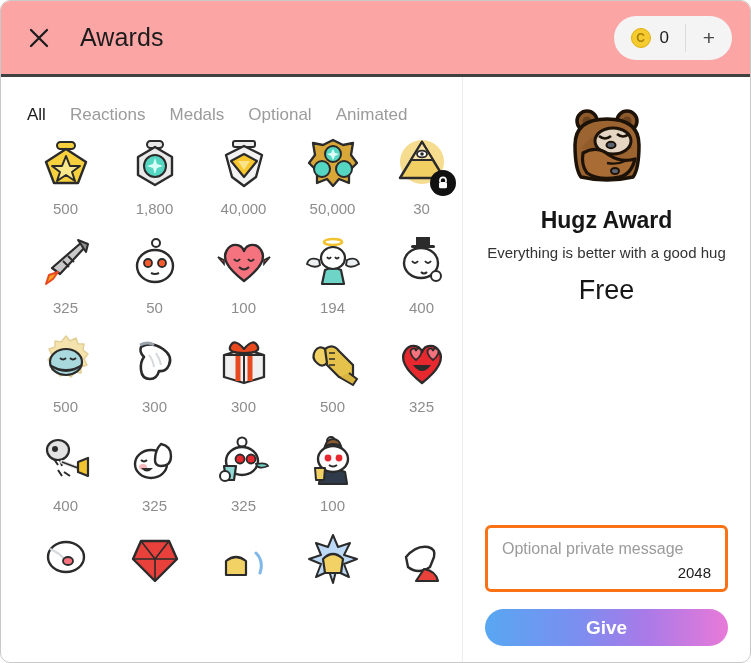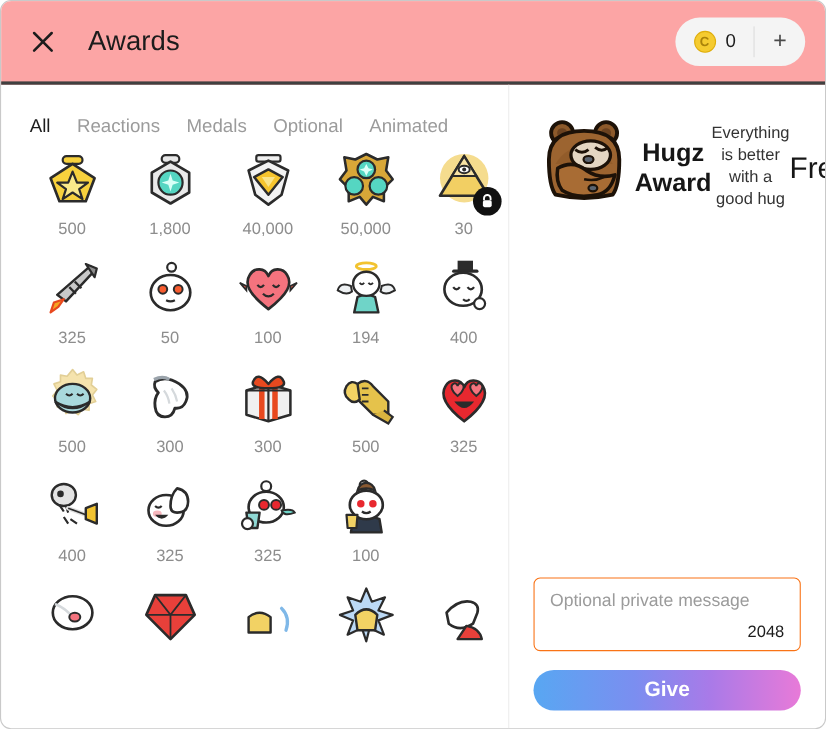--- a/index.html
+++ b/index.html
@@ -191,20 +191,21 @@
   .right-pane {
     flex: 1 1 auto;
     display: flex;
     flex-direction: column;
     padding: 22px 22px 16px;
     box-sizing: border-box;
     min-width: 0;
   }
   .detail-top {
     display: flex;
+    flex-direction: column;
     align-items: center;
     text-align: center;
   }
   .detail-art {
     width: 96px;
     height: 96px;
     display: flex;
     align-items: center;
     justify-content: center;
   }
@@ -259,21 +260,21 @@
     border-radius: 5px;
     box-sizing: border-box;
     flex: 0 0 23px;
     background: #fff;
   }
   .anon-label {
     font-size: 16px;
     color: #161616;
   }
   .msg-box {
-    border: 1px solid #f97316;
+    border: 3px solid #f97316;
     border-radius: 6px;
     padding: 12px 14px 9px;
     box-sizing: border-box;
     height: 67px;
     display: flex;
     flex-direction: column;
     cursor: text;
     background: #fff;
   }
   .msg-placeholder {

